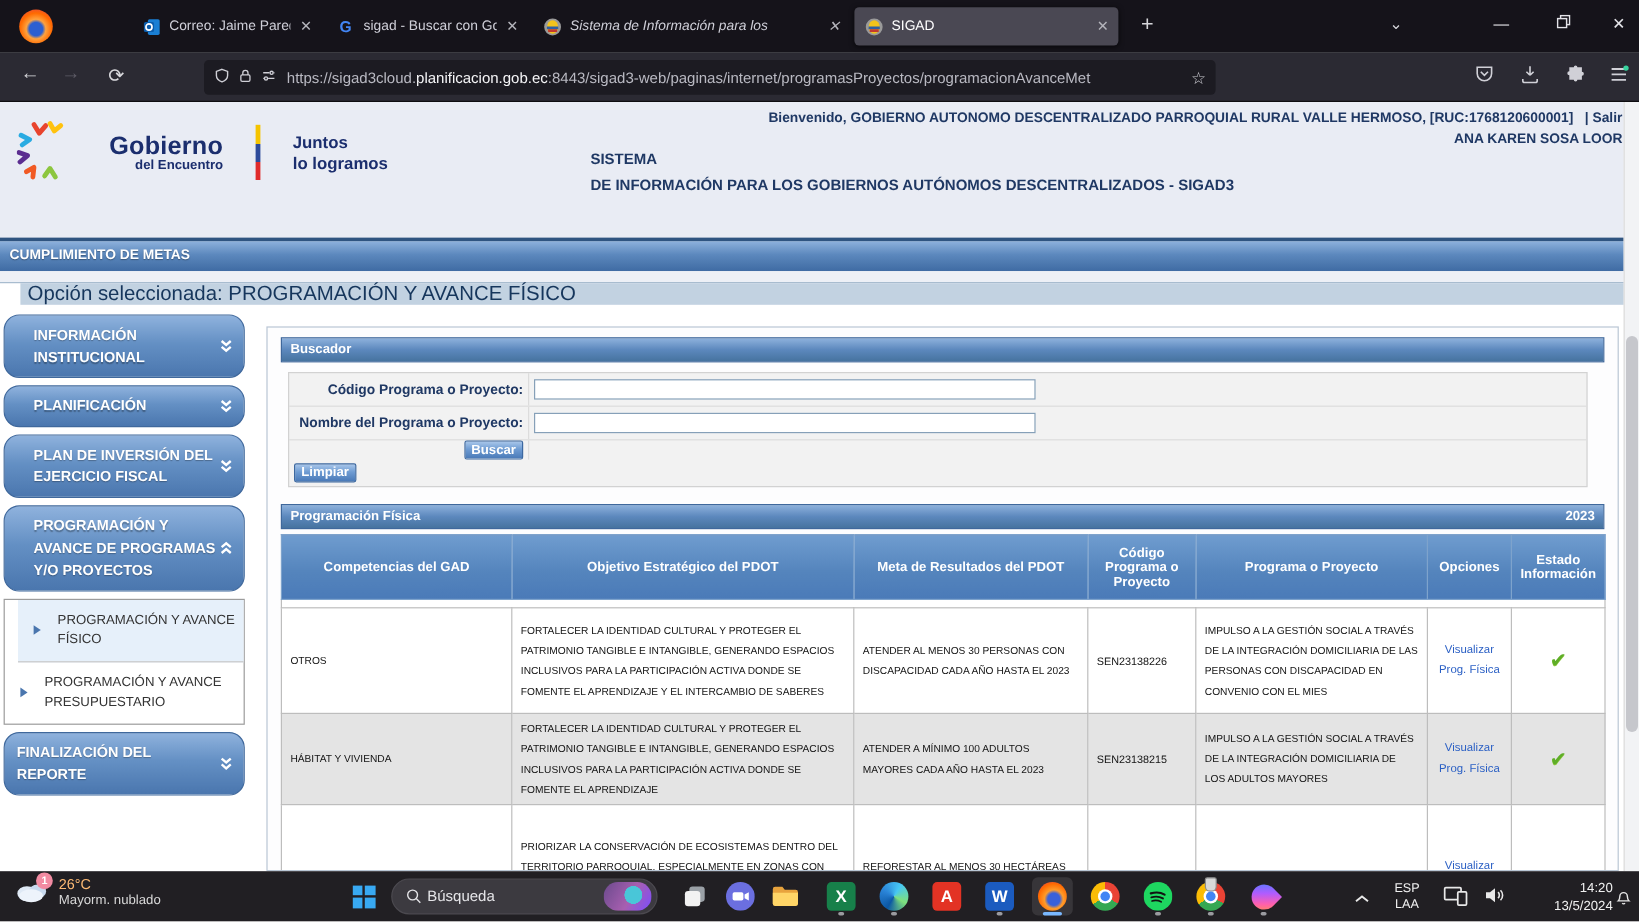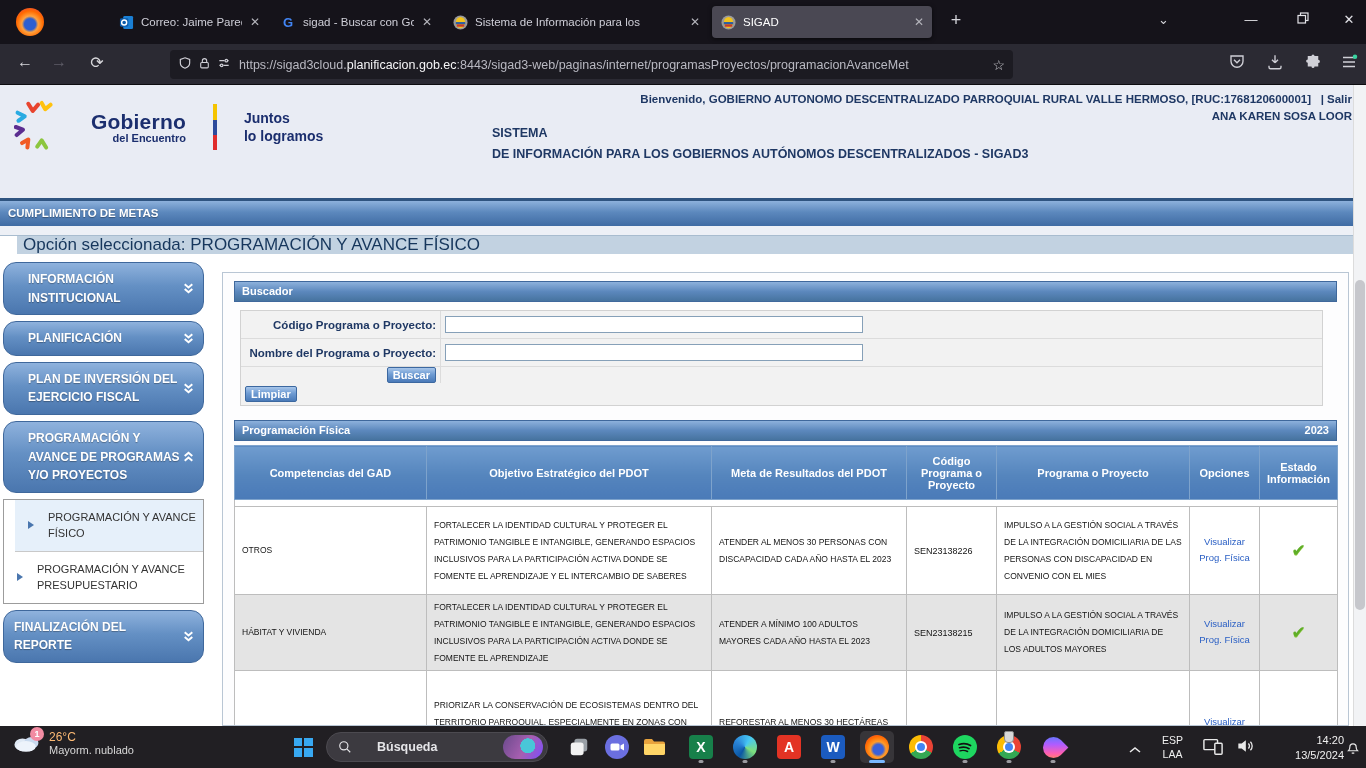--- a/index.html
+++ b/index.html
@@ -117,21 +117,21 @@
   .tb-item { position:absolute; top:5px; width:34px; height:32px; border-radius:5px; display:flex; align-items:center; justify-content:center; }
   .tb-item.active-app { background:rgba(255,255,255,.10); }
   .run-dot { position:absolute; bottom:0; left:50%; transform:translateX(-50%); width:5px; height:3px; border-radius:2px; background:#9b9ba0; }
   .run-bar { position:absolute; bottom:0; left:50%; transform:translateX(-50%); width:16px; height:3px; border-radius:2px; background:#79b8ff; }
 
   .win-grid { width:19px; height:19px; display:grid; grid-template-columns:1fr 1fr; grid-template-rows:1fr 1fr; gap:2px; }
   .win-grid span { background:#38a9f2; }
 
   .search-box { position:absolute; left:326px; top:6px; width:222px; height:30px; border-radius:15px; background:#3c3a40;
     border:1px solid #4c4a50; display:flex; align-items:center; padding:0 4px 0 11px; }
-  .search-box .q { color:#e5e5e8; font-size:12.5px; margin-left:25px; flex:1;font-weight:bold; }
+  .search-box .q { color:#e5e5e8; font-size:12.5px; margin-left:4px; flex:1; }
   .search-img { width:40px; height:24px; border-radius:12px;
     background: radial-gradient(circle at 62% 45%, #49c6d8 0 26%, rgba(0,0,0,0) 27%), linear-gradient(120deg,#6a4a8c,#a75fb0 55%,#7c4dff); }
 
   .ic { width:24px; height:24px; border-radius:4px; color:#fff; font-weight:bold; display:flex; align-items:center; justify-content:center; font-size:14px; }
   .ic.excel { background:#17804a; } .ic.word { background:#1b5bbf; } .ic.pdf { background:#e33324; }
   .ic.edge { border-radius:50%; background:conic-gradient(from 210deg,#0b57a4,#2a84d8,#47c7f4,#7ee07c,#0b57a4); }
   .ic.firefox { border-radius:50%; background:radial-gradient(circle at 55% 60%, #3a61d9 0 26%, #ff9c2a 40%, #ff6a00 66%, #e22f65 95%); }
   .chrome-ball { position:relative; width:24px; height:24px; border-radius:50%;
     background:conic-gradient(#ea4335 0 33%, #34a853 33% 66%, #fbbc05 66% 100%); }
   .chrome-ball::before { content:""; position:absolute; left:6px; top:6px; width:12px; height:12px; border-radius:50%; background:#fff; }
@@ -167,21 +167,21 @@
   </div>
 
   <div class="tab" style="left:272px; width:168px;">
     <span class="favicon">
         <span class="g-letter">G</span>
       </span>
     <span class="title">sigad - Buscar con Google</span>
     <span class="close">✕</span>
   </div>
 
-  <div class="tab" style="left:444px; width:264px;">
+  <div class="tab" style="left:444px; width:264px;font-style:italic;">
     <span class="favicon">
       <svg width="15" height="15" viewBox="0 0 16 16">
           <circle cx="8" cy="8" r="7.5" fill="#9a9a9a"></circle>
           <ellipse cx="8" cy="8" rx="5" ry="6" fill="#f2c31b"></ellipse>
           <path d="M3 7.5h10v2.5H3z" fill="#2e5fa3"></path>
           <path d="M4 10h8v2.5H4z" fill="#c23a2f"></path>
         </svg>
     </span>
     <span class="title">Sistema de Información para los</span>
     <span class="close">✕</span>

